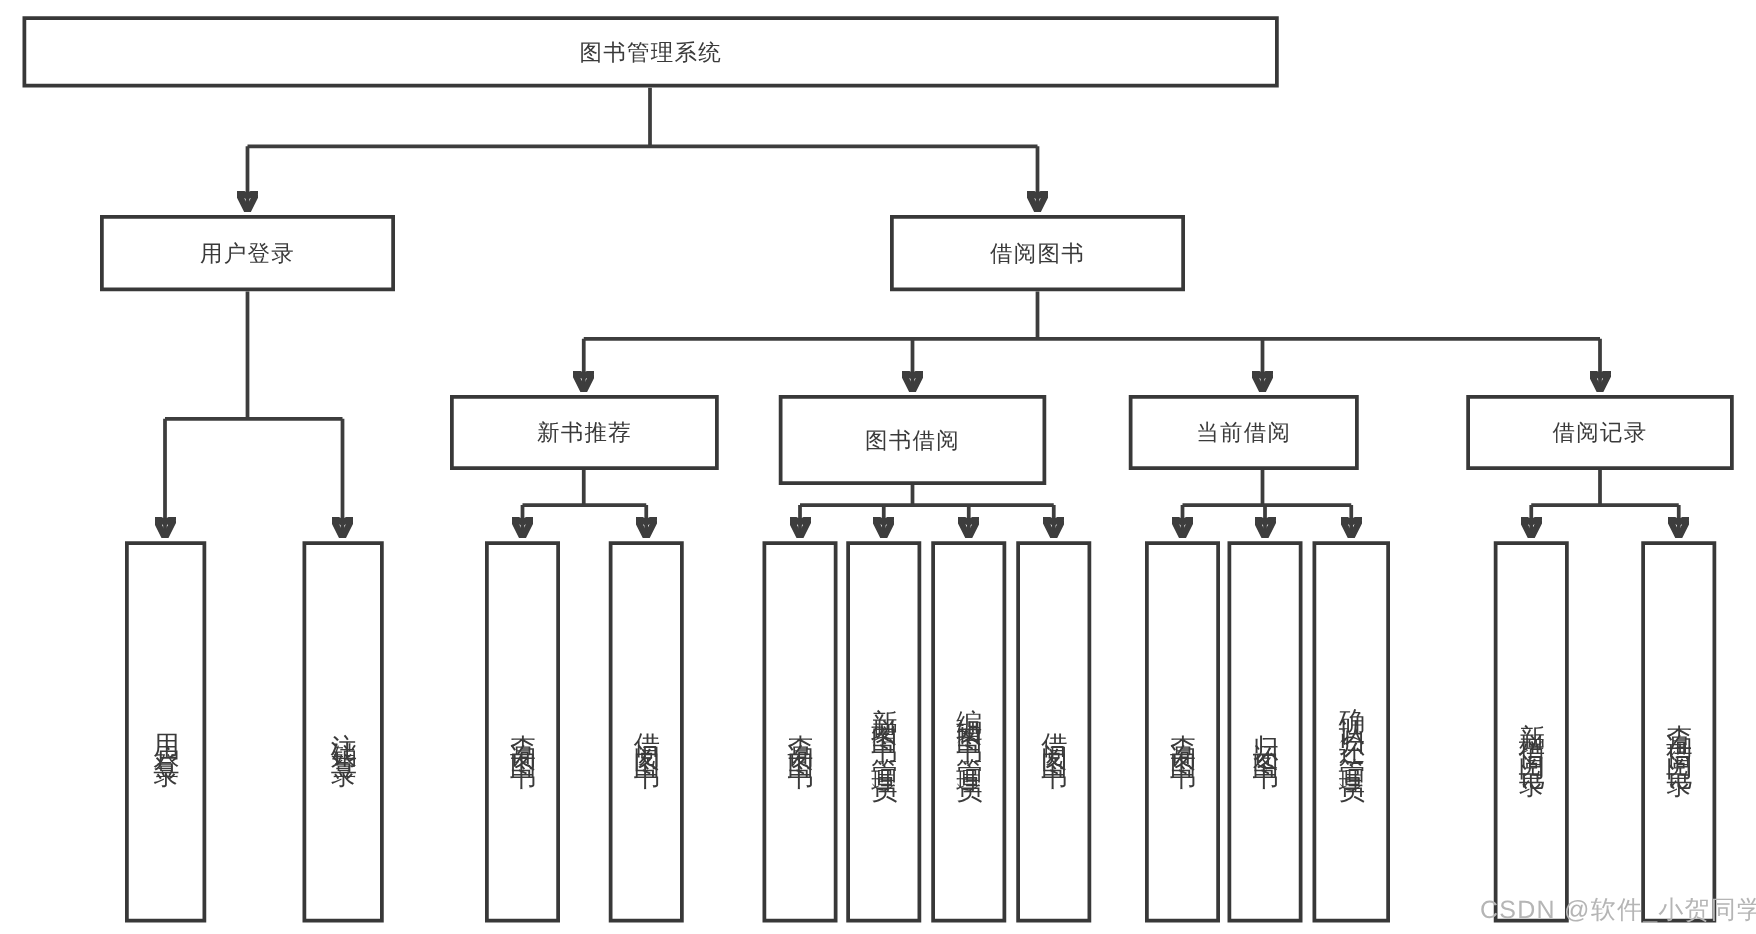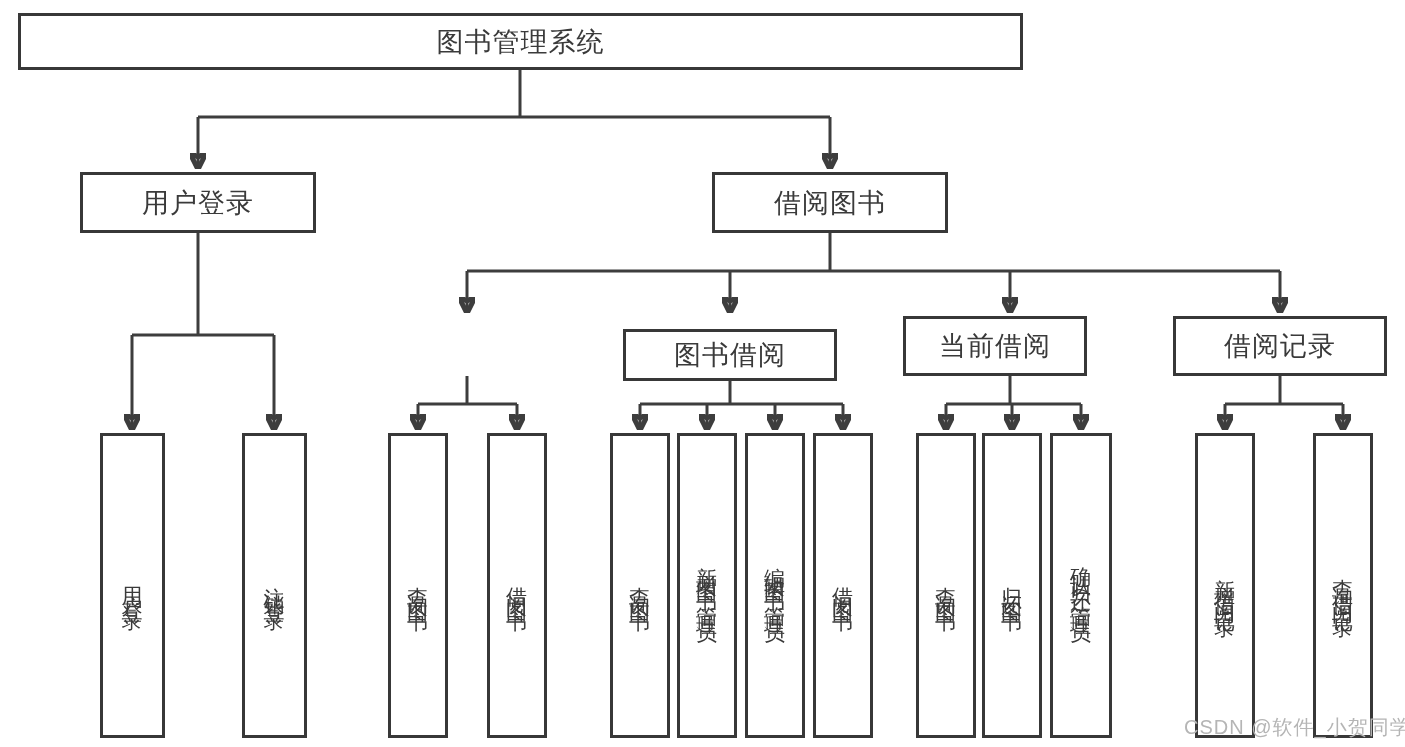--- a/index.html
+++ b/index.html
@@ -26,21 +26,21 @@
     box-sizing: border-box;
     background: #ffffff;
     border: 3px solid #383838;
     color: #3a3a3a;
     display: flex;
     align-items: center;
     justify-content: center;
     z-index: 2;
   }
   .node.h { 
-    font-size: 27px;
+    font-size: 18px;
     letter-spacing: 1px;
     white-space: nowrap;
   }
   .node.v { 
     font-size: 21px;
   }
   .node.v .vtext {
     writing-mode: vertical-rl;
     text-orientation: mixed;
     letter-spacing: 0.38em;
@@ -55,21 +55,21 @@
     color: #b5b5b5;
     letter-spacing: 1px;
     white-space: nowrap;
     z-index: 5;
   }
   
   #n-root   { left:18px;  top:13px;  width:1005px; height:57px; }
   #n-login  { left:80px;  top:172px; width:236px;  height:61px; }
   #n-mgmt   { left:712px; top:172px; width:236px;  height:61px; }
   #n-rec    { left:360px; top:316px; width:215px;  height:60px; }
-  #n-borrow { left:623px; top:316px; width:214px;  height:52px;margin-top:13px; }
+  #n-borrow { left:623px; top:316px; width:214px;  height:72px; }
   #n-cur    { left:903px; top:316px; width:184px;  height:60px; }
   #n-hist   { left:1173px;top:316px; width:214px;  height:60px; }
   .leaf { top:433px; height:305px; }
   #l-0  { left:100px;  width:65px; }
   #l-1  { left:242px;  width:65px; }
   #l-2  { left:388px;  width:60px; }
   #l-3  { left:487px;  width:60px; }
   #l-4  { left:610px;  width:60px; }
   #l-5  { left:677px;  width:60px; }
   #l-6  { left:745px;  width:60px; }
@@ -152,20 +152,23 @@
     <span>图书管理系统</span>
   </div>
 
   <div id="n-login" class="node h">
     <span>用户登录</span>
   </div>
   <div id="n-mgmt" class="node h">
     <span>借阅图书</span>
   </div>
 
+  <div id="n-rec" class="node h">
+    <span>新书推荐</span>
+  </div>
   <div id="n-borrow" class="node h">
     <span>图书借阅</span>
   </div>
   <div id="n-cur" class="node h">
     <span>当前借阅</span>
   </div>
   <div id="n-hist" class="node h">
     <span>借阅记录</span>
   </div>
 

